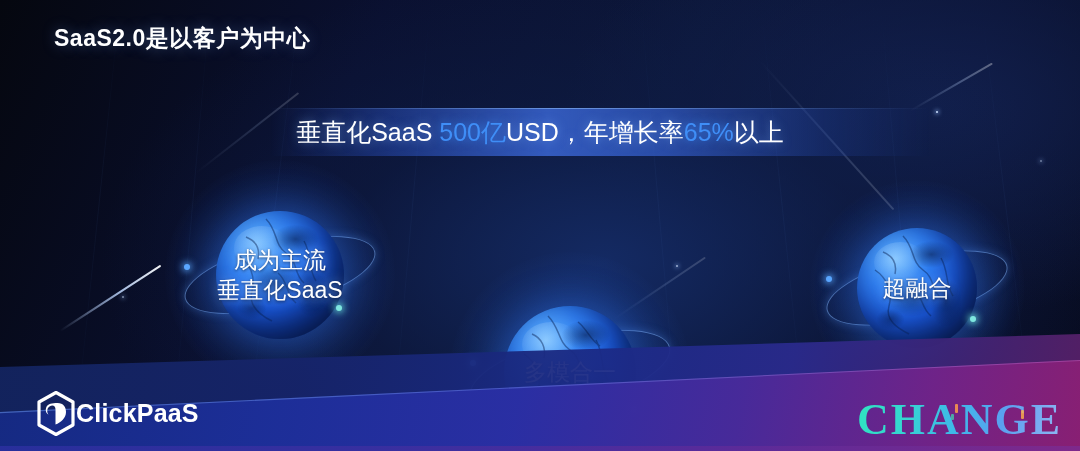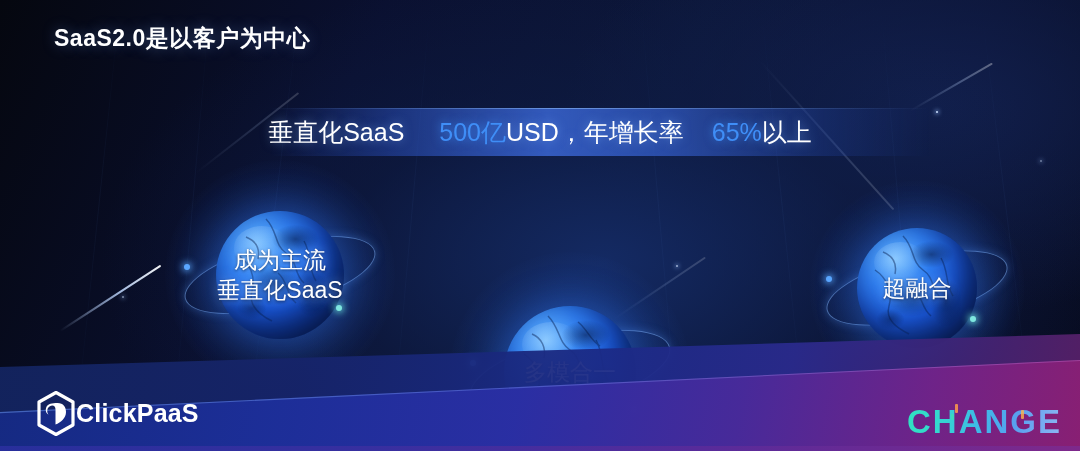--- a/index.html
+++ b/index.html
@@ -66,21 +66,21 @@
   #banner-line {
     position:absolute; left:270px; top:108px; width:660px; height:1px;
     background:linear-gradient(to right, rgba(120,170,255,0), rgba(150,195,255,.55) 45%, rgba(120,170,255,0));
   }
   #subtitle {
     position:absolute; left:0; right:0; top:116px;
     text-align:center;
     font-size:25px; color:#ffffff; white-space:nowrap;
     text-shadow:0 0 10px rgba(130,180,255,.55);
   }
-  #subtitle .hl { color:#3f8ef7; text-shadow:0 0 10px rgba(70,150,255,.8);margin-left:28px; }
+  #subtitle .hl { color:#3f8ef7; text-shadow:0 0 10px rgba(70,150,255,.8); }
 
   
   .globe-wrap { position:absolute; }
   .glow {
     position:absolute; left:50%; top:50%;
     transform:translate(-50%,-50%);
     border-radius:50%;
     background:radial-gradient(circle, rgba(60,130,255,.40) 0%, rgba(40,100,220,.18) 45%, rgba(20,60,160,0) 72%);
   }
   .globe {
@@ -160,23 +160,23 @@
     position:absolute; left:36px; top:391px;
     display:flex; align-items:center; gap:0;
   }
   #logo-mark { width:40px; height:45px; display:block; }
   #logo-word {
     font-size:25px; font-weight:bold; color:#ffffff; letter-spacing:.2px;
   }
 
   
   #logo-change {
-    position:absolute; right:18px; top:403px;
-    font-size:33px; font-weight:bold; letter-spacing:2px;
-    font-family:Liberation Sans, sans-serif;
+    position:absolute; right:18px; top:394px;
+    font-size:44px; font-weight:bold; letter-spacing:2px;
+    font-family:Liberation Serif, serif;
     background:linear-gradient(100deg,#2fe3c0 0%, #34d8cf 22%, #3fb8e8 48%, #5aa0ef 70%, #8fb6f2 100%);
     -webkit-background-clip:text; background-clip:text;
     color:transparent;
     -webkit-text-fill-color:transparent;
     position:absolute;
   }
   .gpx { position:absolute; width:3px; height:9px; border-radius:1px; }
 </style>
 </head>
 <body>

